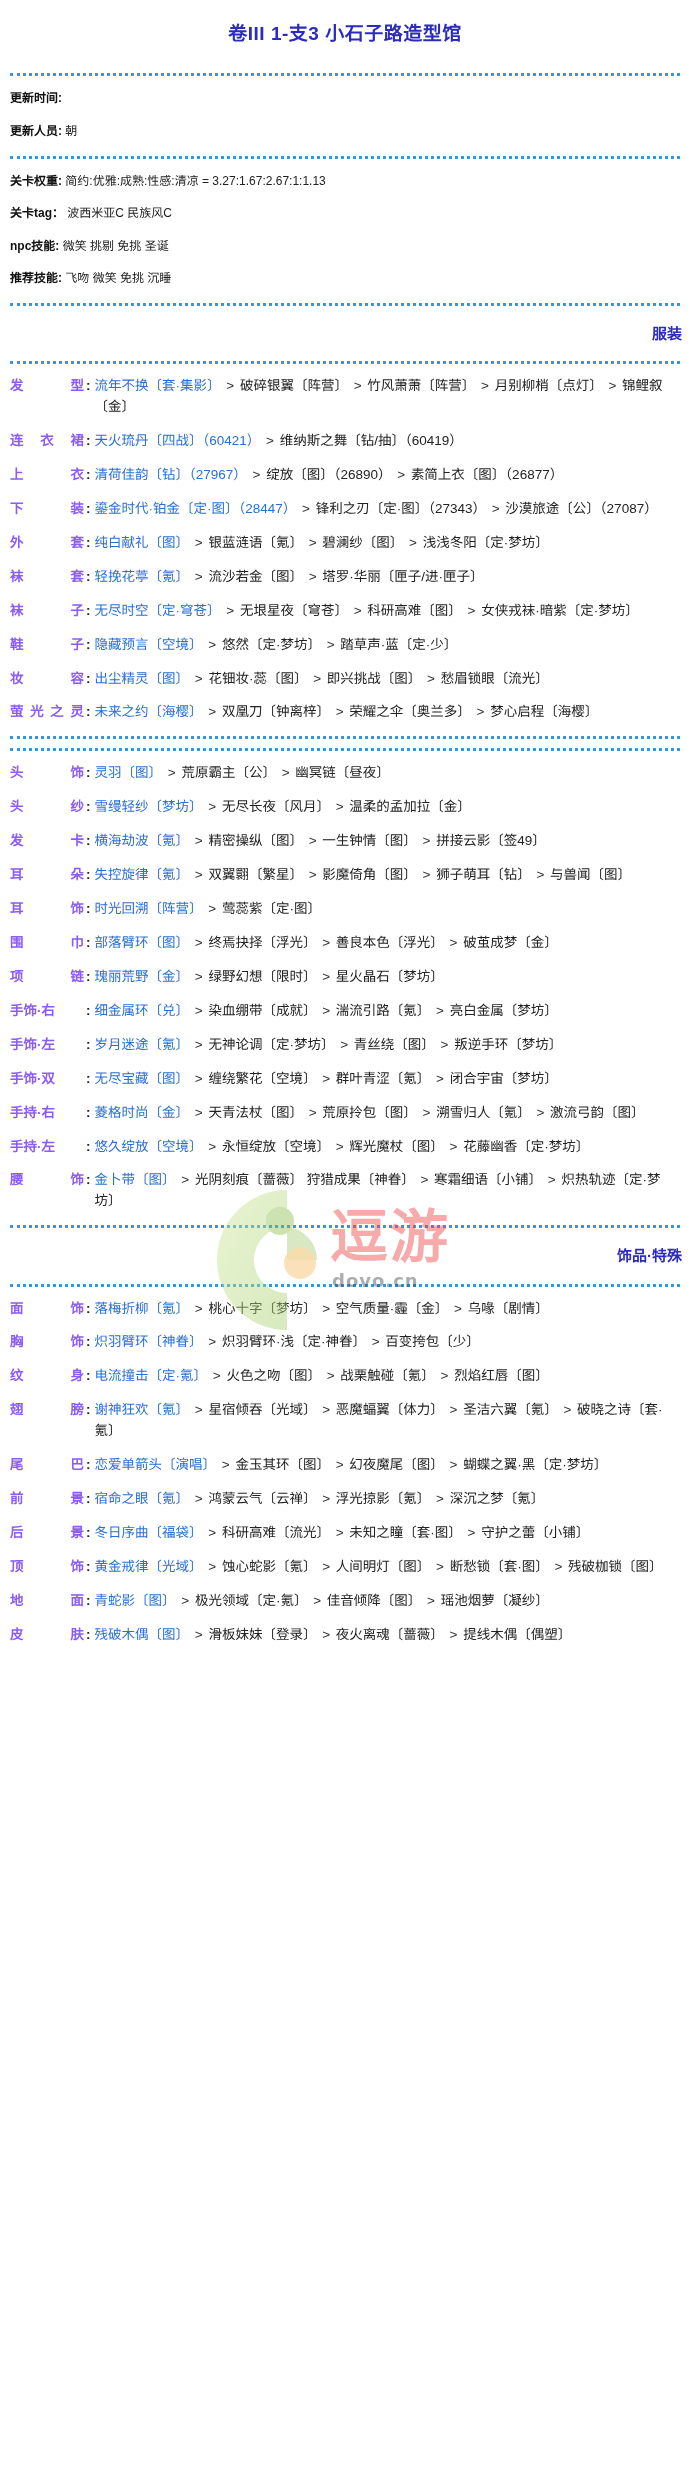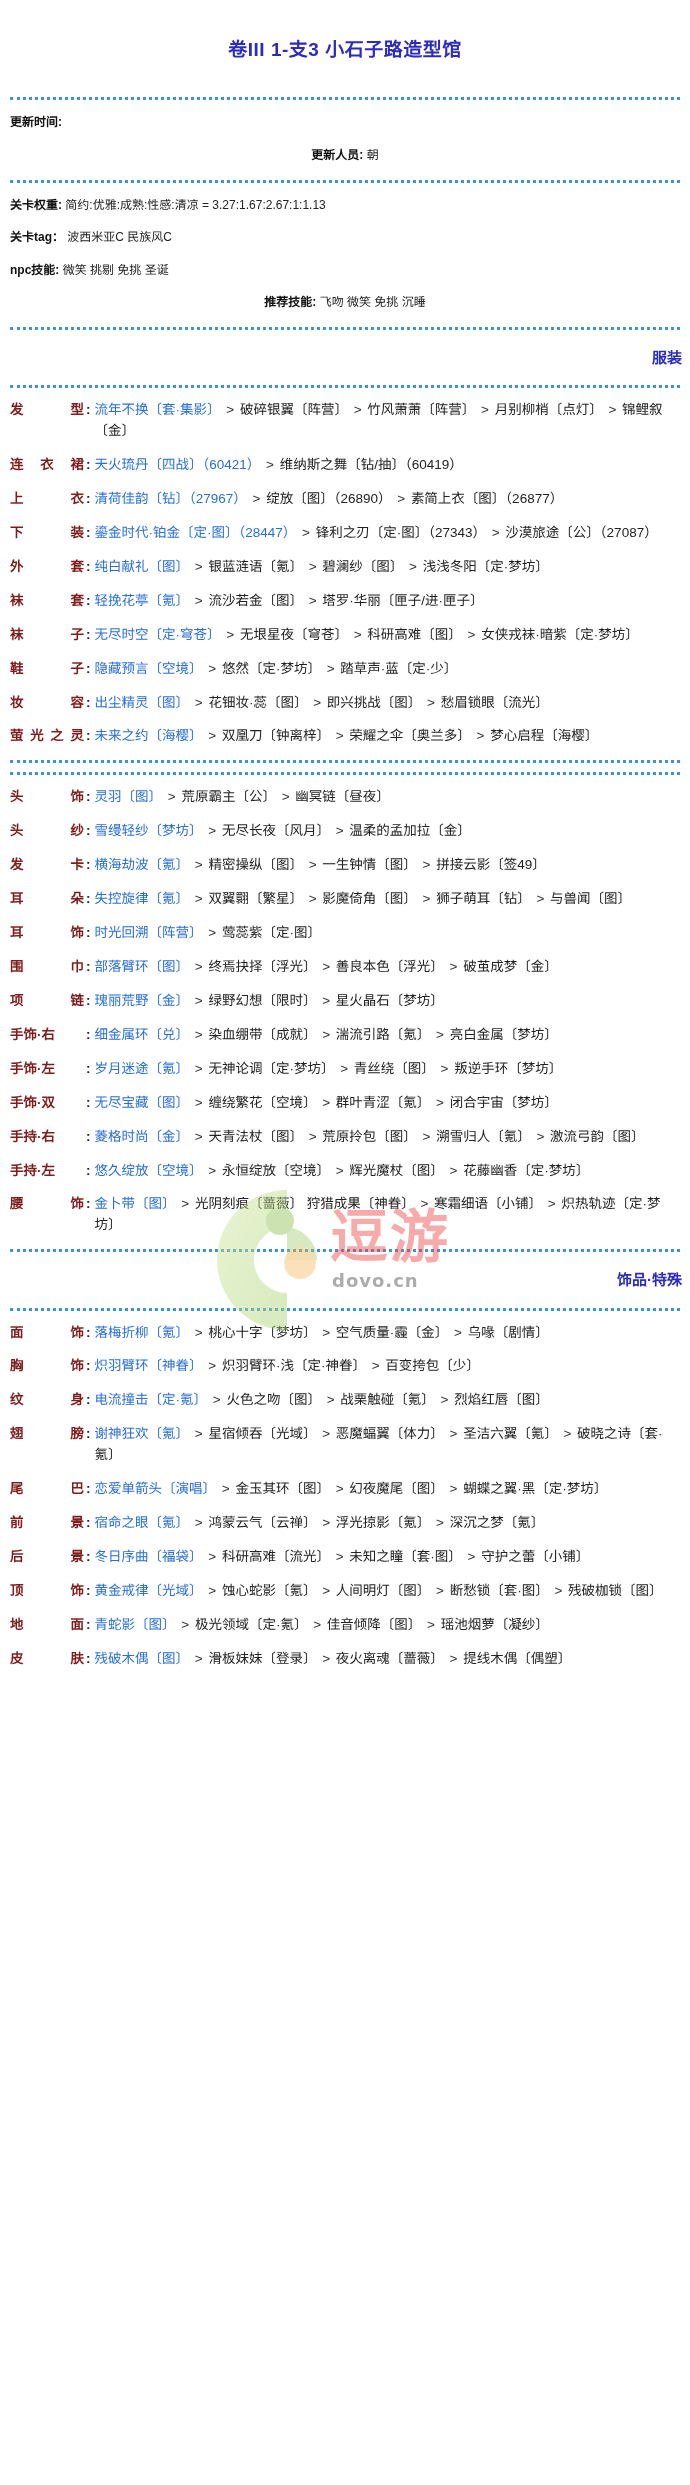--- a/index.html
+++ b/index.html
@@ -25,39 +25,39 @@
   }
 
   
   .doc-title {
     text-align: center;
     color: #2b2bbd;
     font-weight: bold;
     font-size: 19px;
     letter-spacing: 0.5px;
     padding: 18px 0 16px 0;
-    margin: 17px;
+    margin: 1px;
   }
 
   
   .sep {
     height: 0;
     border: 0;
     border-top: 3px dotted #2f8fd8;
     margin: 9px 2px 9px 2px;
     opacity: .95;
   }
 
   
   .meta-block { padding: 4px 2px 2px 2px; }
   .meta-row {
     margin: 0 0 14px 0;
     font-size: 12px;
   }
-  .meta-row:last-child { margin-bottom: 4px; text-align: center; }
+  .meta-row:last-child { margin-bottom: 4px; }
   .meta-key {
     font-weight: bold;
     color: #111111;
   }
   .meta-val { color: #222222; }
 
   
   .section-title {
     text-align: right;
     color: #2b2bbd;
@@ -72,21 +72,21 @@
   .item-row {
     display: flex;
     align-items: flex-start;
     margin: 0 0 13px 0;
   }
   .item-row:last-child { margin-bottom: 2px; }
 
   .slot {
     flex: 0 0 auto;
     font-weight: bold;
-    color: #7f1d1d;
+    color: #8b5cf6;
     white-space: nowrap;
     text-align: justify;
     text-align-last: justify;
     width: 74px;
     margin-right: 2px;
   }
   .slot.wide {
     text-align-last: left;
     width: 74px;
   }

